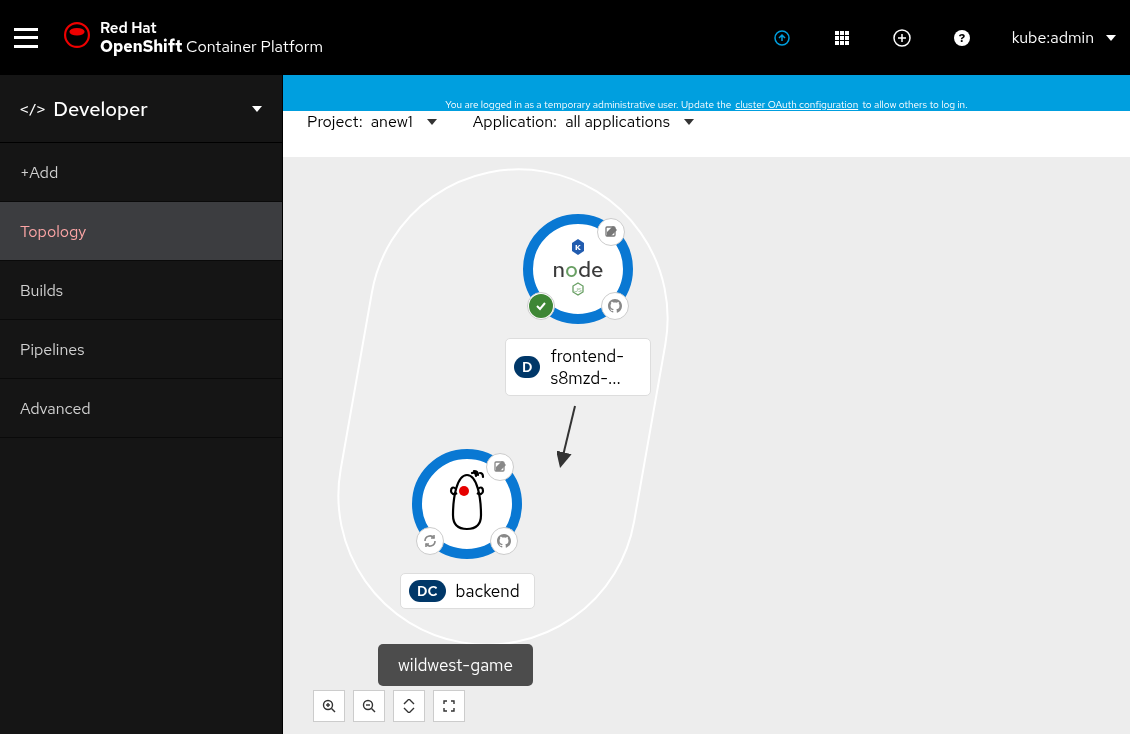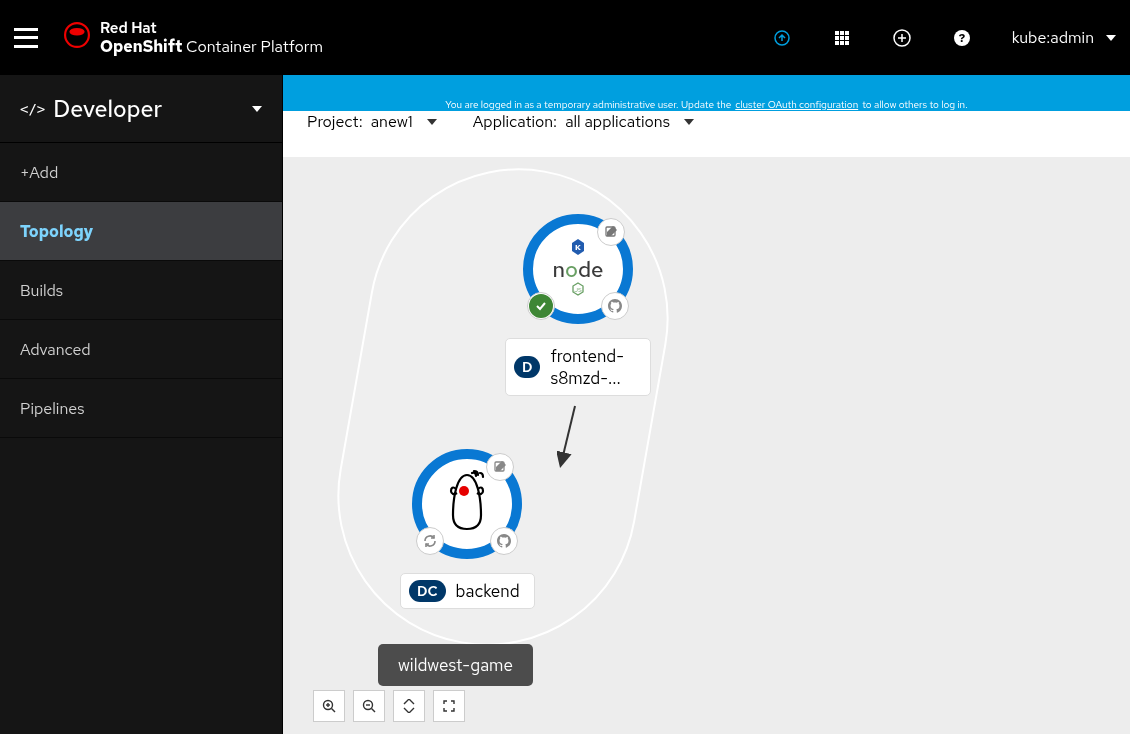--- a/index.html
+++ b/index.html
@@ -14,24 +14,24 @@
 .brand-top { font-size: 15px; font-weight: 600; }
 .brand-bot { font-size: 16px; }
 .brand-bot b { font-weight: 700; }
 .header-right { margin-left: auto; display: flex; align-items: center; gap: 40px; }
 .hicon { width: 20px; height: 20px; display: flex; align-items: center; justify-content: center; }
 .user-menu { display: flex; align-items: center; font-size: 16px; gap: 12px; cursor: pointer; }
 
 .layout { display: flex; height: calc(734px - 75px); }
 .sidebar { width: 283px; background: #151515; color: #fff; display: flex; flex-direction: column; border-right: 1px solid #000; }
 .persp { height: 68px; display: flex; align-items: center; padding: 0 20px; border-bottom: 1px solid #000; cursor: pointer; }
-.persp-label { font-size: 23px; font-weight: 500; }
+.persp-label { font-size: 20px; font-weight: 500; }
 .persp .caret { margin-left: auto; }
 .nav-item { height: 59px; display: flex; align-items: center; padding: 0 20px; font-size: 16px; color: #d0d0d0; cursor: pointer; border-bottom: 1px solid #0a0a0a; }
-.nav-item.active { background: #3c3d40; color: #7dd3fc; font-weight: 700; }
+.nav-item.active { background: #3c3d40; color: #fca5a5; font-weight: 400; }
 
 .main { flex: 1; display: flex; flex-direction: column; background: #ededed; }
 .banner { background: #009fdf; color: #fff; height: 36px; display: flex; align-items: flex-end; justify-content: center; font-size: 10px; gap: 4px; }
 .banner a { color: #fff; text-decoration: underline; }
 .toolbar { background: #fff; height: 46px; display: flex; align-items: flex-start; padding: 0 24px; gap: 36px; font-size: 16px; }
 .tb-group { display: flex; align-items: center; gap: 8px; cursor: pointer; }
 
 .canvas { flex: 1; position: relative; background: #ededed; }
 
 .app-group { position: absolute; left: 70px; top: 10px; width: 300px; height: 480px; border: 2px solid #fff; border-radius: 150px; background: rgba(255,255,255,0.15); transform: rotate(10deg); }
@@ -122,22 +122,22 @@
 <div class="layout">
   <div class="sidebar">
     <div class="persp">
       <span class="code-icon">&lt;/&gt;</span>
       <span class="persp-label">Developer</span>
       <span class="caret caret-down"></span>
     </div>
     <div class="nav-item">+Add</div>
     <div class="nav-item active">Topology</div>
     <div class="nav-item">Builds</div>
+    <div class="nav-item">Pipelines</div>
     <div class="nav-item">Advanced</div>
-    <div class="nav-item">Pipelines</div>
   </div>
 
   <div class="main">
     <div class="banner">
       <span>You are logged in as a temporary administrative user. Update the </span>
       <a href="#">cluster OAuth configuration</a>
       <span> to allow others to log in.</span>
     </div>
     <div class="toolbar">
       <div class="tb-group">

